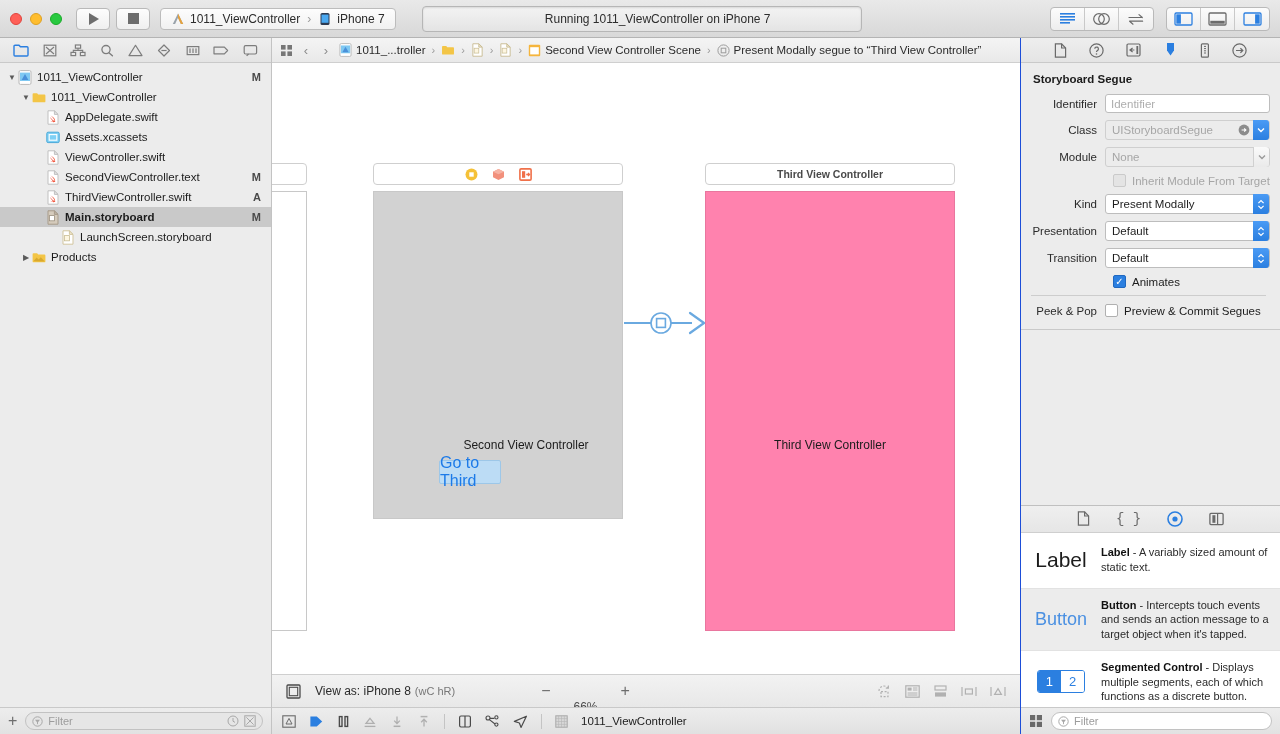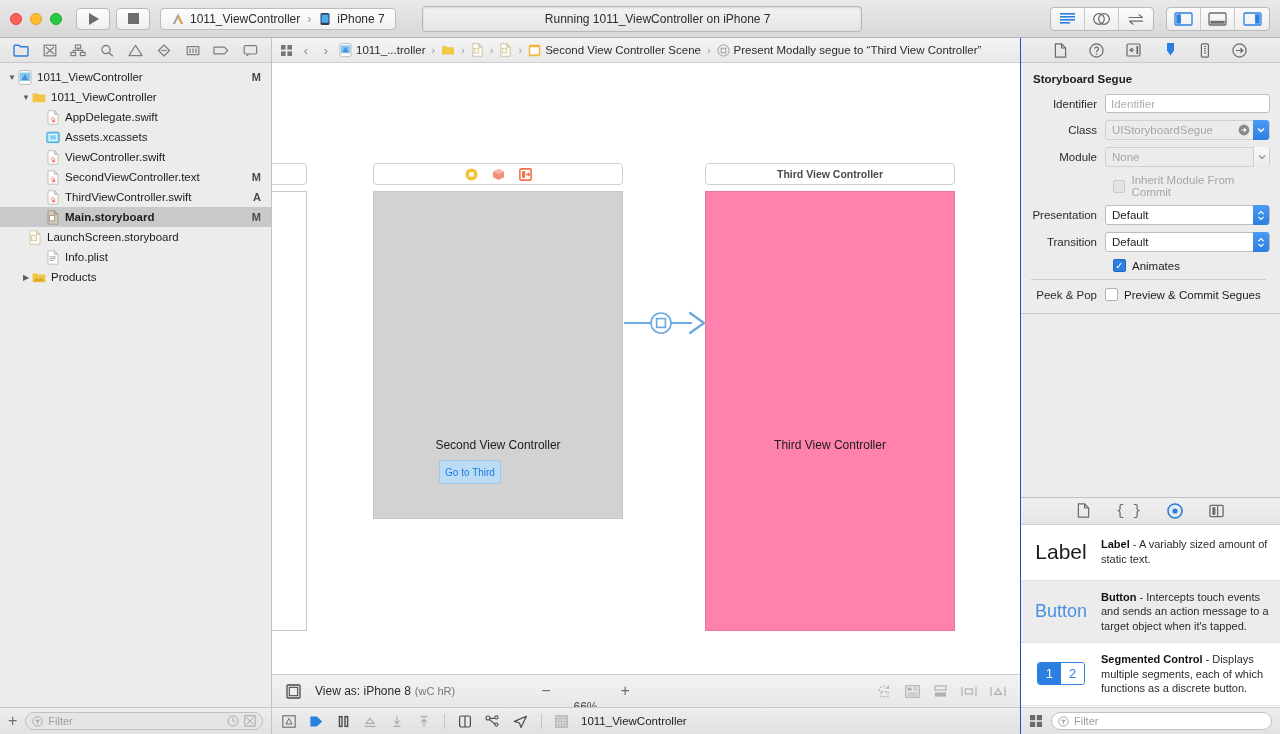--- a/index.html
+++ b/index.html
@@ -92,21 +92,21 @@
   .crumb { display: flex; align-items: center; gap: 4px; white-space: nowrap; }
   .chev { color: #9b9b9b; font-size: 11px; }
   .arrowbtn { color: #8c8c8c; font-size: 13px; width: 14px; text-align: center; }
 
   .canvas { flex: 1; position: relative; background: #fff; overflow: hidden; }
   .scene-hdr { position: absolute; height: 22px; background: #fff; border: 1px solid #cfcfcf;
     border-radius: 4px; display: flex; align-items: center; justify-content: center; gap: 14px;
     font-size: 10.5px; font-weight: 700; color: #4a4a4a; }
   .vcbox { position: absolute; border: 1px solid #c8c8c8; }
   .vc-label { position: absolute; width: 100%; text-align: center; font-size: 12px; color: #1c1c1c; }
-  .sb-btn { position: absolute; background: #bcdcf5; border: 1px solid #9dc7e8; color: #1c7ae8; font-size: 10px;
+  .sb-btn { position: absolute; background: #bcdcf5; border: 1px solid #9dc7e8; color: #1c7ae8; font-size: 16px;
     display: flex; align-items: center; justify-content: center; border-radius: 2px; }
 
   .canvas-bar { height: 33px; flex: 0 0 33px; border-top: 1px solid #cfcfcf;
     background: linear-gradient(#f2f2f2,#e8e8e8); display: flex; align-items: center; padding: 0 14px; font-size: 12px; color:#2b2b2b; }
   .zoomctl { display: flex; align-items: center; gap: 18px; margin-left: 86px; color: #6a6a6a; }
   .zoomctl .sign { font-size: 16px; line-height: 1; color: #6d6d6d; }
   .zoompct { font-size: 12px; color: #4a4a4a; min-width: 34px; text-align: center; margin-top: 31px; }
   .canvas-bar-right { margin-left: auto; display: flex; gap: 13px; align-items: center; opacity: .45; }
 
   .status-bar { height: 27px; flex: 0 0 27px; border-top: 1px solid #c9c9c9;
@@ -402,49 +402,33 @@
             <svg width="14" height="15" viewBox="0 0 14 15">
                 <path d="M2 .8h6.4L12 4.4v9.8H2z" fill="#d5cbbc" stroke="#a79b8a"></path>
                 <path d="M8.4.8 12 4.4H8.4z" fill="#bdb3a4" stroke="#a79b8a"></path>
                 <rect x="3.4" y="5.6" width="5" height="5.2" fill="#fff" stroke="#9b8f7e" stroke-width=".8"></rect>
               </svg>
           </span>
           <span class="rlabel" style="font-weight:600">Main.storyboard</span>
           <span class="rbadge">M</span>
         </div>
 
-        <div class="row" style="padding-left:16px">
+        <div class="row" style="padding-left:49px">
           <span class="tri empty">▶</span>
           <span class="ficon">
             <svg width="14" height="15" viewBox="0 0 14 15">
                 <path d="M2 .8h6.4L12 4.4v9.8H2z" fill="#fff" stroke="#d2c59f"></path>
                 <path d="M8.4.8 12 4.4H8.4z" fill="#f0e7cd" stroke="#d2c59f"></path>
                 <rect x="3.4" y="5.6" width="5" height="5.2" fill="#fdf6e1" stroke="#c9bc93" stroke-width=".8"></rect>
               </svg>
           </span>
           <span class="rlabel">LaunchScreen.storyboard</span>
           <span class="rbadge"></span>
         </div>
 
-        <div class="row" style="padding-left:34px">
-          <span class="tri empty">▶</span>
-          <span class="ficon">
-            <svg width="14" height="15" viewBox="0 0 14 15">
-                <path d="M2 .8h6.4L12 4.4v9.8H2z" fill="#fff" stroke="#c0c0c0"></path>
-                <path d="M8.4.8 12 4.4H8.4z" fill="#e4e4e4" stroke="#c0c0c0"></path>
-                <g fill="#9a9a9a">
-                  <rect x="3.6" y="6.4" width="6" height=".9"></rect>
-                  <rect x="3.6" y="8.2" width="6" height=".9"></rect>
-                  <rect x="3.6" y="10" width="4" height=".9"></rect>
-                </g>
-              </svg>
-          </span>
-          <span class="rlabel">Info.plist</span>
-          <span class="rbadge"></span>
-        </div>
 
         <div class="row" style="padding-left:20px">
           <span class="tri">▶</span>
           <span class="ficon">
             <svg width="14" height="15" viewBox="0 0 14 15">
                 <path d="M.6 4.2a.9.9 0 01.9-.9h3.6l1.1 1.2h6.3a.9.9 0 01.9.9v6a.9.9 0 01-.9.9H1.5a.9.9 0 01-.9-.9z" fill="#f3c546"></path>
                 <path d="M1.4 11.2 L4.6 7.4 L6.6 9.6 L8.8 7.2 L12.8 11.6z" fill="#d9a92e"></path>
               </svg>
           </span>
           <span class="rlabel">Products</span>
@@ -579,21 +563,21 @@
               </svg>
           </span>
           <span class="gi">
             <svg width="13" height="13" viewBox="0 0 13 13">
                 <rect x=".9" y=".9" width="11.2" height="11.2" rx="1.2" fill="none" stroke="#f0714a" stroke-width="1.6"></rect>
                 <path d="M3 3.2h3.2v6.6H3z" fill="#f0714a"></path>
                 <path d="M7.2 6.5h3.2M9 4.9l1.6 1.6L9 8.1" fill="none" stroke="#f0714a" stroke-width="1.3"></path>
               </svg>
           </span>
         </div>
-        <div class="vcbox" style="left:101px; top:128px; width:250px; height:328px; background:#d2d2d2;">
+        <div class="vcbox" style="left:101px; top:128px; width:250px; height:328px; background:#d2d2d2;padding-left:28px;">
           <div class="vc-label" style="top:246px;">Second View Controller</div>
           <div class="sb-btn" style="left:65px; top:268px; width:62px; height:24px;">Go to Third</div>
         </div>
 
         <div style="position:absolute; left:352px; top:243px; width:84px; height:34px;">
           <svg width="84" height="34" viewBox="0 0 84 34">
             <path d="M0 17 H27 M47 17 H68" stroke="#6aa9e0" stroke-width="2"></path>
             <circle cx="37" cy="17" r="10" fill="#fff" stroke="#6aa9e0" stroke-width="1.6"></circle>
             <rect x="32.6" y="12.6" width="8.8" height="8.8" fill="none" stroke="#6aa9e0" stroke-width="1.6"></rect>
             <path d="M66 7 L80 17 L66 27" fill="none" stroke="#6aa9e0" stroke-width="2.2" stroke-linecap="round" stroke-linejoin="round"></path>
@@ -811,23 +795,36 @@
                 <svg width="8" height="6" viewBox="0 0 8 6">
                     <path d="M1 1.6 4 4.6 7 1.6" fill="none" stroke="#9a9a9a" stroke-width="1.4"></path>
                   </svg>
               </span>
             </div>
           </div>
         </div>
 
         <div class="cbrow" style="padding-left:86px">
           <span class="cb dis"></span>
-          <span class="cbtext dim">Inherit Module From Commit</span>
-        </div>
-
+          <span class="cbtext dim">Inherit Module From Target</span>
+        </div>
+
+        <div class="frow">
+          <div class="flabel">Kind</div>
+          <div class="fctl">
+            <div class="combo">
+              <span class="txt">Present Modally</span>
+              <span class="stepbtn">
+                <svg width="8" height="11" viewBox="0 0 8 11">
+                    <path d="M1.4 4.2 4 1.6l2.6 2.6M1.4 6.8 4 9.4l2.6-2.6" fill="none" stroke="#fff" stroke-width="1.2"></path>
+                  </svg>
+              </span>
+            </div>
+          </div>
+        </div>
 
         <div class="frow">
           <div class="flabel">Presentation</div>
           <div class="fctl">
             <div class="combo">
               <span class="txt">Default</span>
               <span class="stepbtn">
                 <svg width="8" height="11" viewBox="0 0 8 11">
                     <path d="M1.4 4.2 4 1.6l2.6 2.6M1.4 6.8 4 9.4l2.6-2.6" fill="none" stroke="#fff" stroke-width="1.2"></path>
                   </svg>

